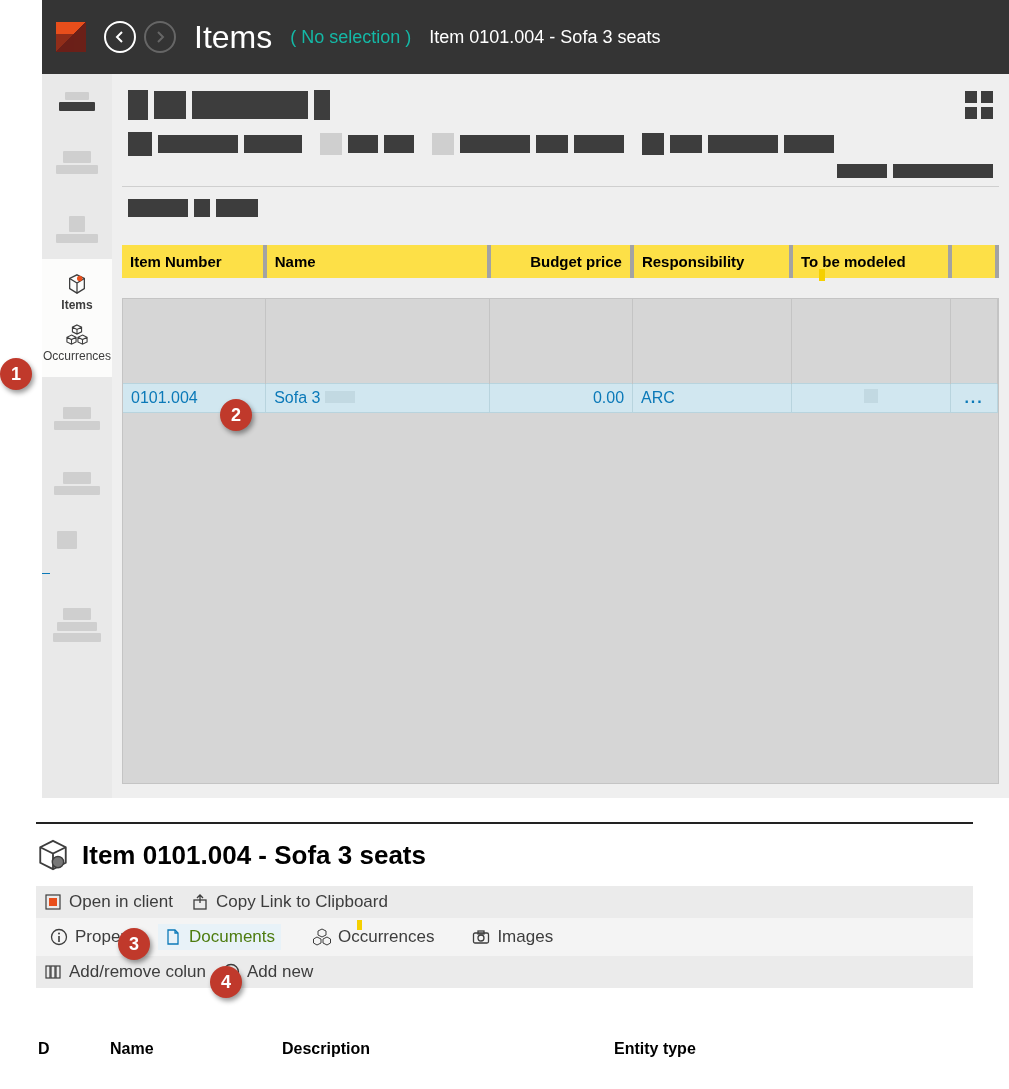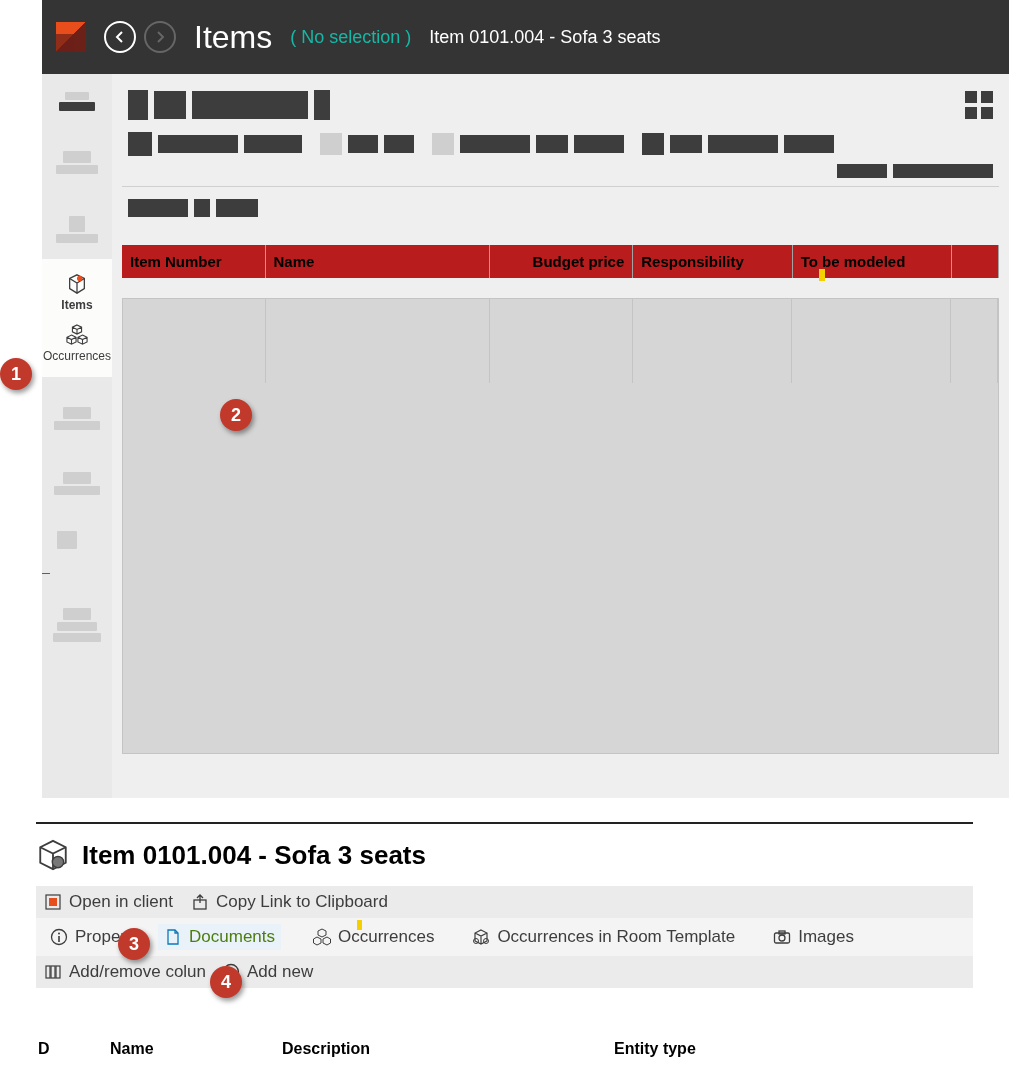--- a/index.html
+++ b/index.html
@@ -70,22 +70,22 @@
     .ph { background: #3d3d3d; display: inline-block; height: 24px; }
     .ph-light { background: #CFCFCF; display: inline-block; }
     .toolbar-row { display: flex; gap: 6px; padding: 6px; align-items: center; flex-wrap: wrap; }
     .toolbar-right { display: flex; justify-content: flex-end; gap: 6px; padding: 2px 6px; }
     
     .divider { height: 1px; background: #CFCFCF; margin: 6px 0; }
     
     .table-container { background: #D6D6D6; margin-top: 20px; border: 1px solid #c4c4c4; position: relative; }
     .table { width: 100%; border-collapse: collapse; }
     .table thead th {
-      background: #b91c1c; text-align: left; font-size: 15px; font-weight: 700;
-      padding: 8px 8px; border-right: 1px solid #a3a3a3;
+      background: #fde047; text-align: left; font-size: 15px; font-weight: 700;
+      padding: 8px 8px; border-right: 4px solid #a3a3a3;
     }
     .table thead th.right { text-align: right; }
     .yellow-mark { display: inline-block; width: 6px; height: 12px; background: #F5D000; position: absolute; }
     .spacer-row td { height: 84px; background: #D6D6D6; border-right: 1px solid #c4c4c4; }
     .data-row td {
       background: #D1E7F0; color: #0B79B8; font-size: 16px;
       padding: 5px 8px; border-right: 1px solid #b8d4de; border-top: 1px solid #b8d4de; border-bottom: 1px solid #b8d4de;
     }
     .data-row td.right { text-align: right; }
     .data-row td.center { text-align: center; }
@@ -273,20 +273,30 @@
       <table class="table">
         <tbody>
           <tr class="spacer-row">
             <td style="width:140px"></td>
               <td style="width:220px"></td>
               <td style="width:140px"></td>
               <td style="width:156px"></td>
               <td style="width:156px"></td>
               <td style="width:46px"></td>
           </tr>
+          <tr class="data-row">
+            <td style="width:140px">0101.004</td>
+            <td style="width:220px">
+              <span>Sofa 3</span> <span class="faded-cell"></span>
+            </td>
+            <td style="width:140px" class="right">0.00</td>
+            <td style="width:156px">ARC</td>
+            <td style="width:156px" class="center"><span class="checkbox-ph"></span></td>
+            <td style="width:46px" class="center"><span class="ellipsis">...</span></td>
+          </tr>
         </tbody>
       </table>
       <div class="empty-grid"></div>
     </div>
   </div>
 </div>
 
 <div class="detail-panel">
   <div class="detail-title-row">
     <svg class="detail-icon" viewBox="0 0 24 24">
@@ -331,28 +341,20 @@
       <span>Documents</span>
     </div>
     <div class="tab" style="position:relative;">
       <span class="yellow-dot" style="left:50px;"></span>
       <svg class="ai" viewBox="0 0 18 18">
         <path d="M9 1 L13 3 L13 7 L9 9 L5 7 L5 3 Z" fill="none" stroke="#3d3d3d" stroke-width="1"></path>
         <path d="M4 9 L8 11 L8 15 L4 17 L0.5 15 L0.5 11 Z" fill="none" stroke="#3d3d3d" stroke-width="1"></path>
         <path d="M14 9 L17.5 11 L17.5 15 L14 17 L10 15 L10 11 Z" fill="none" stroke="#3d3d3d" stroke-width="1"></path>
       </svg>
       <span>Occurrences</span>
-    </div>
-    <div class="tab">
-      <svg class="ai" viewBox="0 0 18 18">
-        <path d="M9 2 L15 5 L15 13 L9 16 L3 13 L3 5 Z M3 5 L9 8 L15 5 M9 8 L9 16" fill="none" stroke="#3d3d3d" stroke-width="1.2"></path>
-        <circle cx="4" cy="13" r="2.5" fill="none" stroke="#3d3d3d"></circle>
-        <circle cx="14" cy="13" r="2.5" fill="none" stroke="#3d3d3d"></circle>
-      </svg>
-      <span>Occurrences in Room Template</span>
     </div>
     <div class="tab">
       <svg class="ai" viewBox="0 0 18 18">
         <rect x="1.5" y="5" width="15" height="10" rx="1.5" fill="none" stroke="#3d3d3d" stroke-width="1.3"></rect>
         <circle cx="9" cy="10" r="3" fill="none" stroke="#3d3d3d" stroke-width="1.3"></circle>
         <rect x="6" y="3" width="6" height="3" fill="none" stroke="#3d3d3d" stroke-width="1.3"></rect>
       </svg>
       <span>Images</span>
     </div>
   </div>

